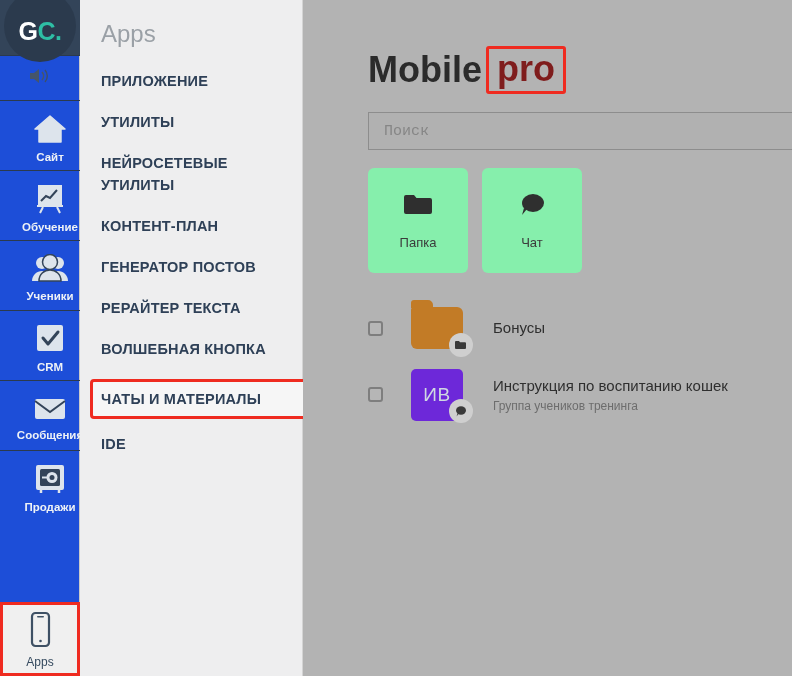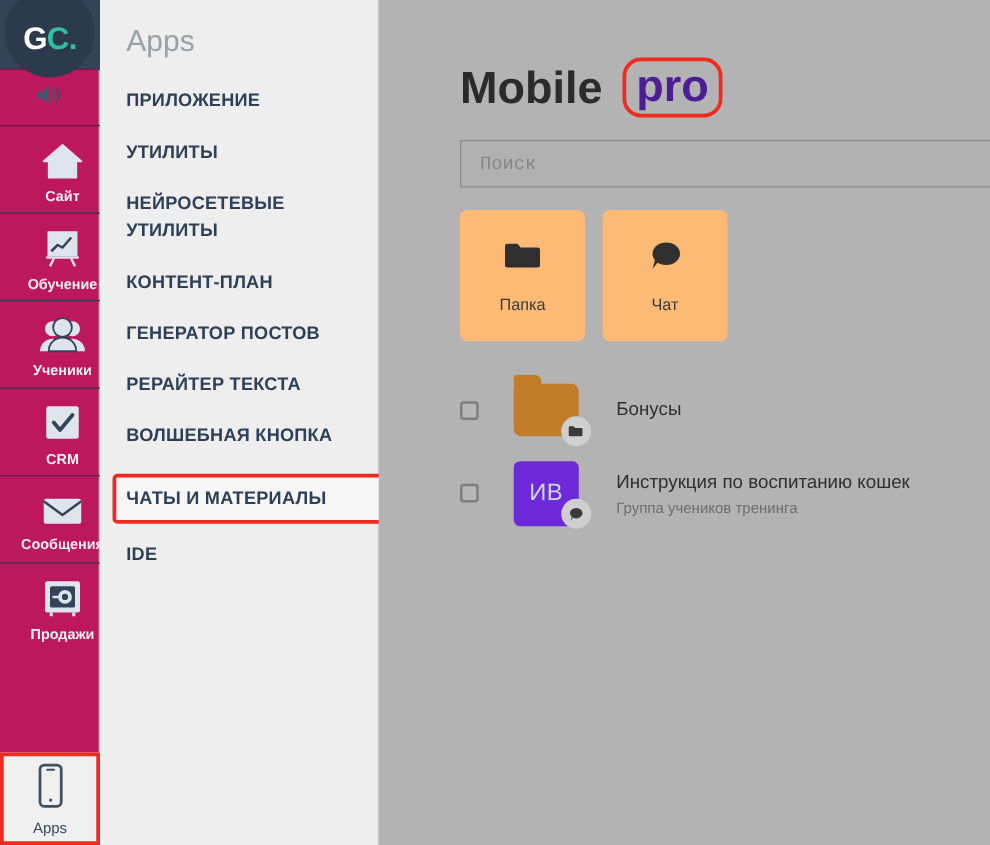--- a/index.html
+++ b/index.html
@@ -7,21 +7,21 @@
     width: 792px; height: 676px;
     overflow: hidden;
     font-family: "Liberation Sans", sans-serif;
     background: #b3b3b3;
   }
   #app { position: relative; width: 792px; height: 676px; display: flex; }
 
   
   .rail {
     width: 80px; height: 676px;
-    background: #be185d;
+    background: #1d4ed8;
     flex: 0 0 80px;
     position: relative;
     border-right: 1px solid #c9c9c9;
   }
   .rail-logo {
     height: 55px; width: 80px;
     display: flex; align-items: center; justify-content: center;
     background: #334459;
     position: relative;
   }
@@ -107,43 +107,43 @@
     padding-left: 65px;
   }
   .main-title {
     font-size: 36px; font-weight: bold;
     margin-top: 46px;
     line-height: 44px;
     display: flex; align-items: center;
   }
   .title-mobile { color: #2b2b2b; }
   .title-pro {
-    color: #4c1d95;
+    color: #7f1d1d;
     border: 3px solid #ef2b20;
-    border-radius: 15px;
+    border-radius: 3px;
     padding: 1px 8px 3px 8px;
-    margin-left: 16px;
+    margin-left: 4px;
     line-height: 38px;
   }
   .search-box {
     margin-top: 18px;
     height: 38px;
     background: #b1b1b1;
     border: 1px solid #8d8d8d;
     border-right: none;
     display: flex; align-items: center;
     width: 432px;
     padding-left: 15px;
   }
   .search-placeholder { color: #868686; font-size: 15px; font-family: Liberation Mono, monospace; }
 
   .cards { display: flex; gap: 14px; margin-top: 18px; }
   .card {
     width: 100px; height: 105px;
-    background: #fdba74;
+    background: #86efac;
     border-radius: 6px;
     display: flex; flex-direction: column;
     align-items: center; justify-content: center;
   }
   .card-label { font-size: 13px; color: #3b3b3b; margin-top: 12px; }
 
   .list { margin-top: 22px; }
   .list-row {
     display: flex; align-items: center;
     height: 66px;

